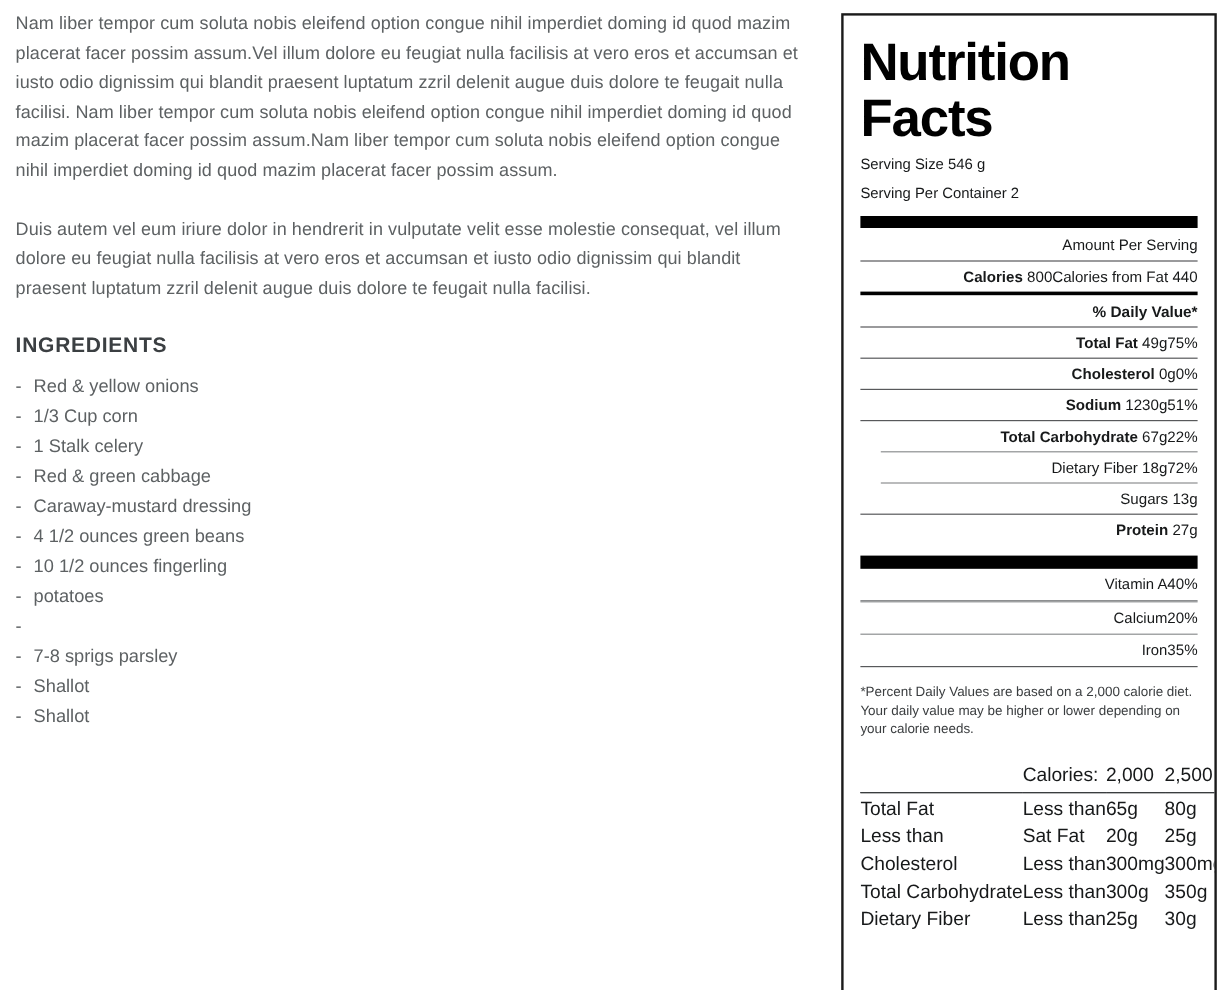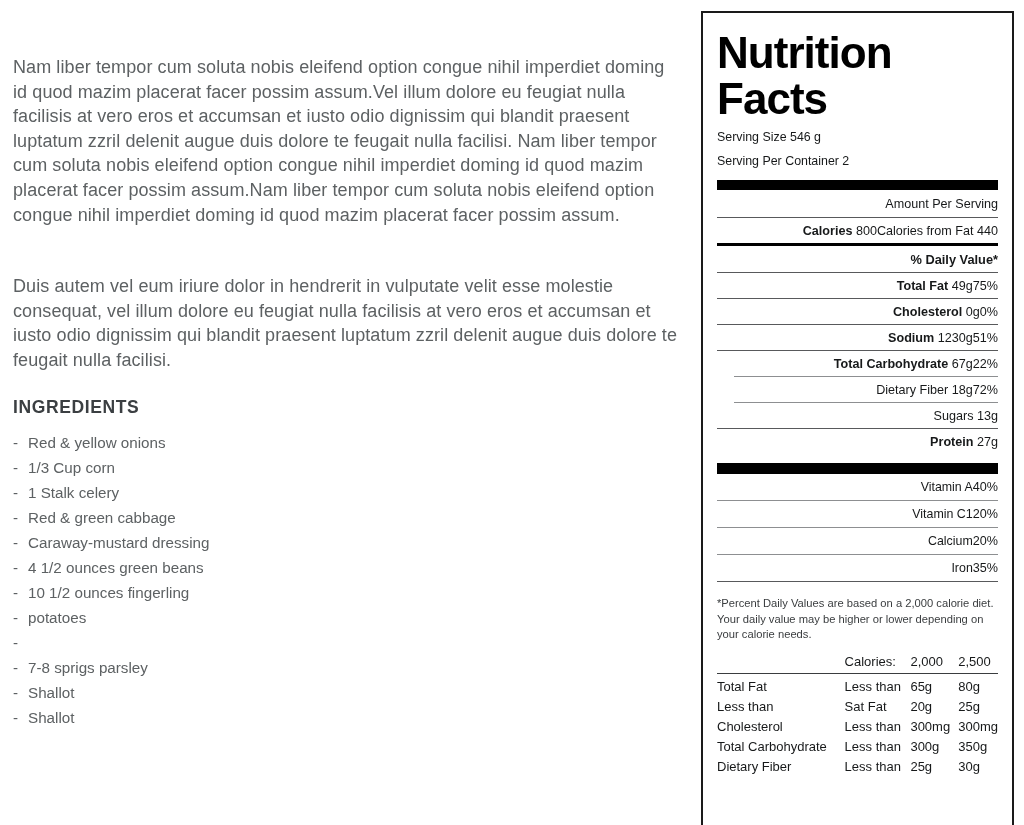--- a/index.html
+++ b/index.html
@@ -21,26 +21,25 @@
 
   
   .left-col {
     position: absolute;
     left: 13px;
     top: 8px;
     width: 665px;
   }
 
   .body-para {
-    font-size: 18px;
+    font-size: 15px;
     line-height: 24.6px;
     color: #5d6163;
     letter-spacing: 0.005em;
     margin-bottom: 24px;
-    margin-top: 47px;
   }
 
   .section-heading {
     font-size: 17.5px;
     font-weight: bold;
     color: #3b3f42;
     letter-spacing: 0.035em;
     margin-top: 4px;
     margin-bottom: 12px;
   }
@@ -147,22 +146,22 @@
   .nf-footnote {
     font-size: 11.2px;
     line-height: 15.5px;
     color: #3a3d3f;
     margin-top: 14px;
   }
 
   .dv-table {
     width: 100%;
     border-collapse: collapse;
-    margin-top: 9px;
-    font-size: 13px;
+    margin-top: 19px;
+    font-size: 16px;
     color: #17191a;
   }
   .dv-table th, .dv-table td {
     text-align: left;
     font-weight: normal;
     padding: 2px 0 3px 0;
     white-space: nowrap;
   }
   .dv-table thead th { padding-bottom: 4px; }
   .dv-table thead tr { border-bottom: 1px solid #3a3d3f; }
@@ -308,24 +307,20 @@
     </div>
 
     <div class="bar-black"></div>
 
     <div class="nf-row vit">
       <span>Vitamin A</span>
       <span class="dv">40%</span>
     </div>
     <div class="rule-hair"></div>
 
-    <div class="nf-row vit">
-      <span>Vitamin C</span>
-      <span class="dv">120%</span>
-    </div>
     <div class="rule-hair"></div>
 
     <div class="nf-row vit">
       <span>Calcium</span>
       <span class="dv">20%</span>
     </div>
     <div class="rule-hair"></div>
 
     <div class="nf-row vit">
       <span>Iron</span>

